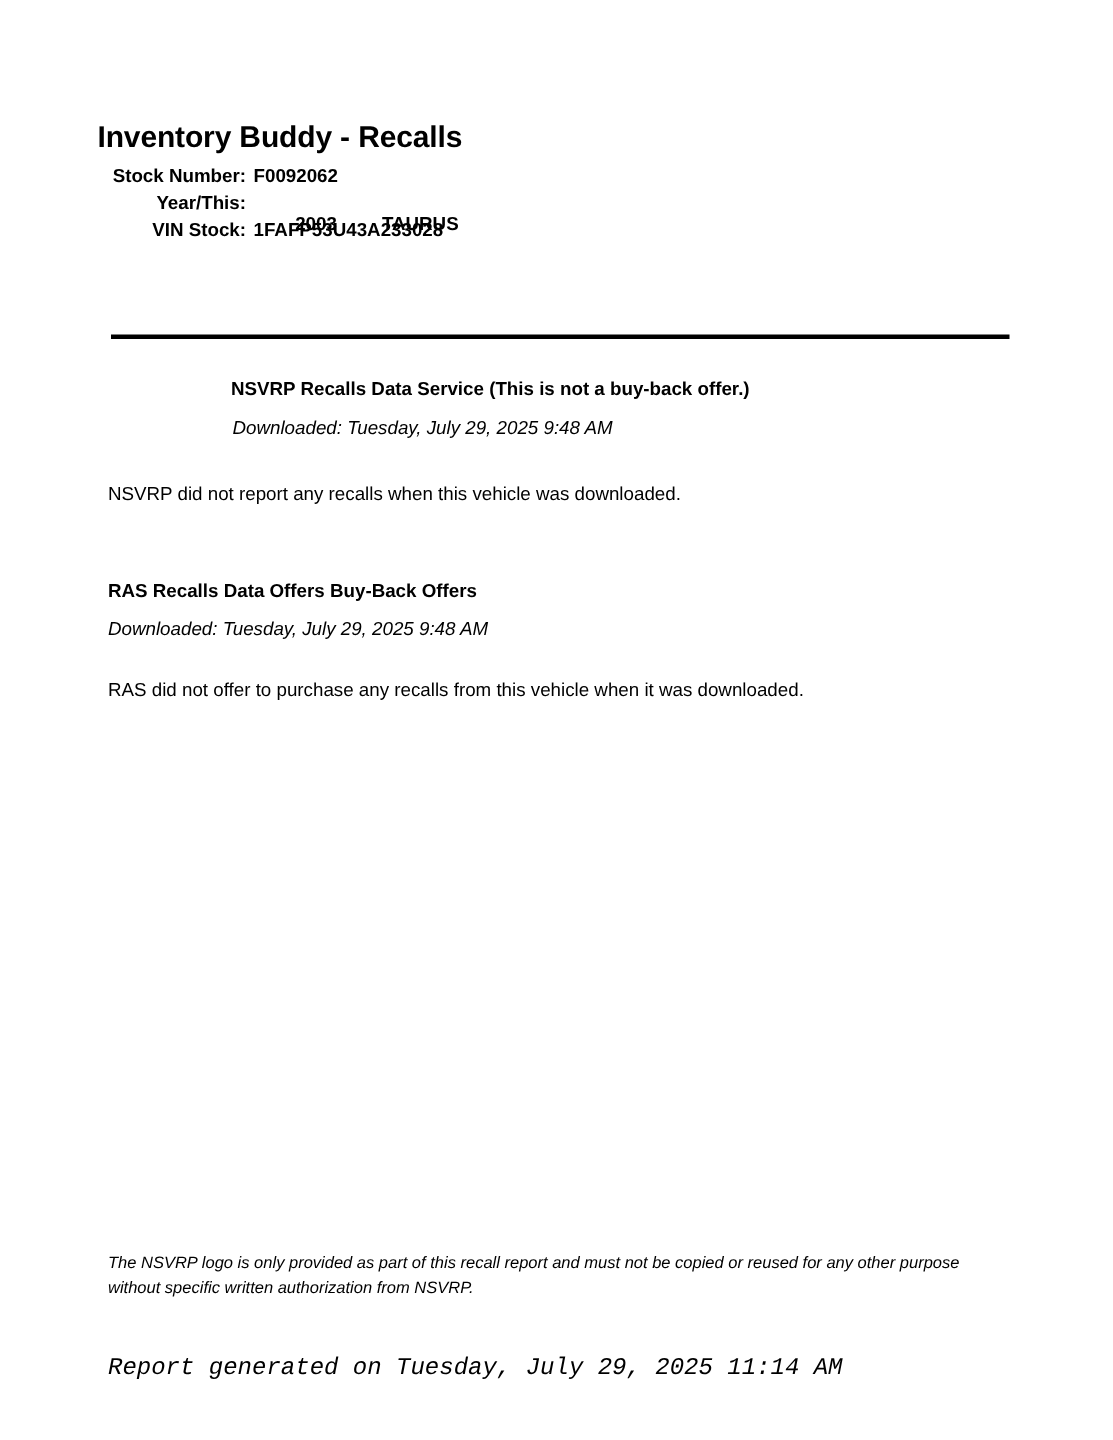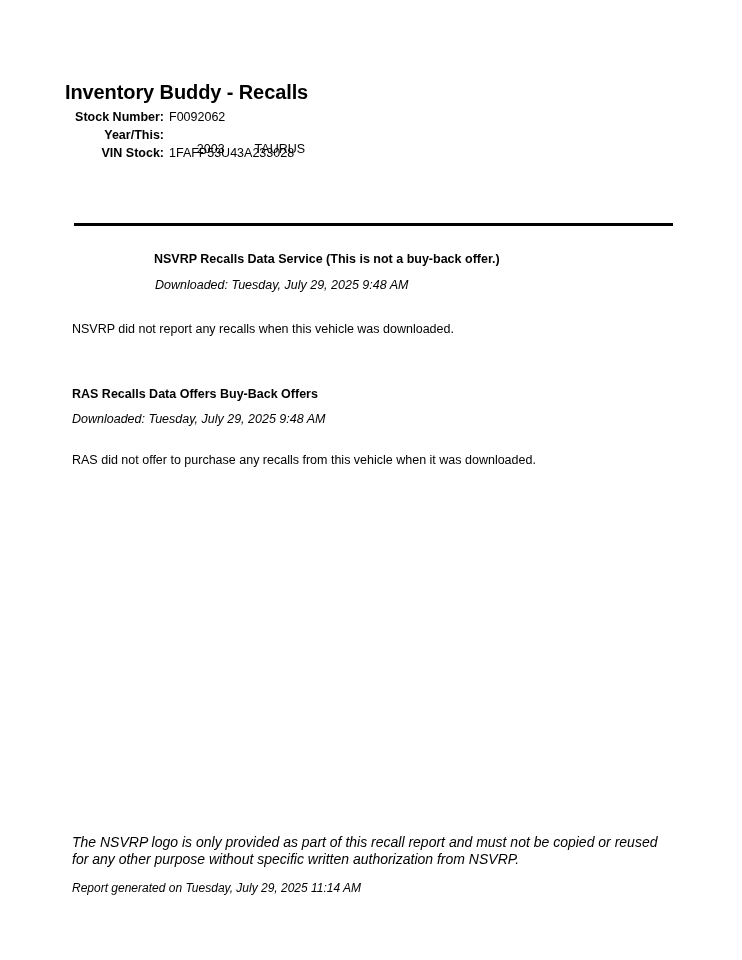--- a/index.html
+++ b/index.html
@@ -47,21 +47,21 @@
   .info-label {
     width: 164px;
     text-align: right;
     font-size: 12.5px;
     font-weight: bold;
     white-space: nowrap;
   }
   .info-value {
     padding-left: 5px;
     font-size: 12.5px;
-    font-weight: normal;
+    font-weight: bold;
     white-space: pre;
   }
   .info-value .tabgap {
     display: inline-block;
     width: 30px;
   }
 
   
   .divider {
     position: absolute;
@@ -99,31 +99,32 @@
   #ras-heading { left: 72px; top: 387px; }
   #ras-downloaded { left: 72px; top: 412px; }
   #ras-body { left: 72px; top: 453px; }
 
   
   .footer-note {
     position: absolute;
     left: 72px;
     top: 834px;
     width: 590px;
-    font-size: 14px;
+    font-size: 11px;
     font-style: italic;
     line-height: 17px;
   }
   .footer-generated {
     position: absolute;
     left: 72px;
-    top: 881px;
-    font-size: 12px;
+    top: 903px;
+    font-size: 16px;
     font-style: italic;
     white-space: nowrap;
+    font-family: Liberation Mono, monospace;
   }
 </style>
 </head>
 <body>
 
 <div class="page">
 
   <div class="doc-title">Inventory Buddy - Recalls</div>
 
   <div class="info-block">

